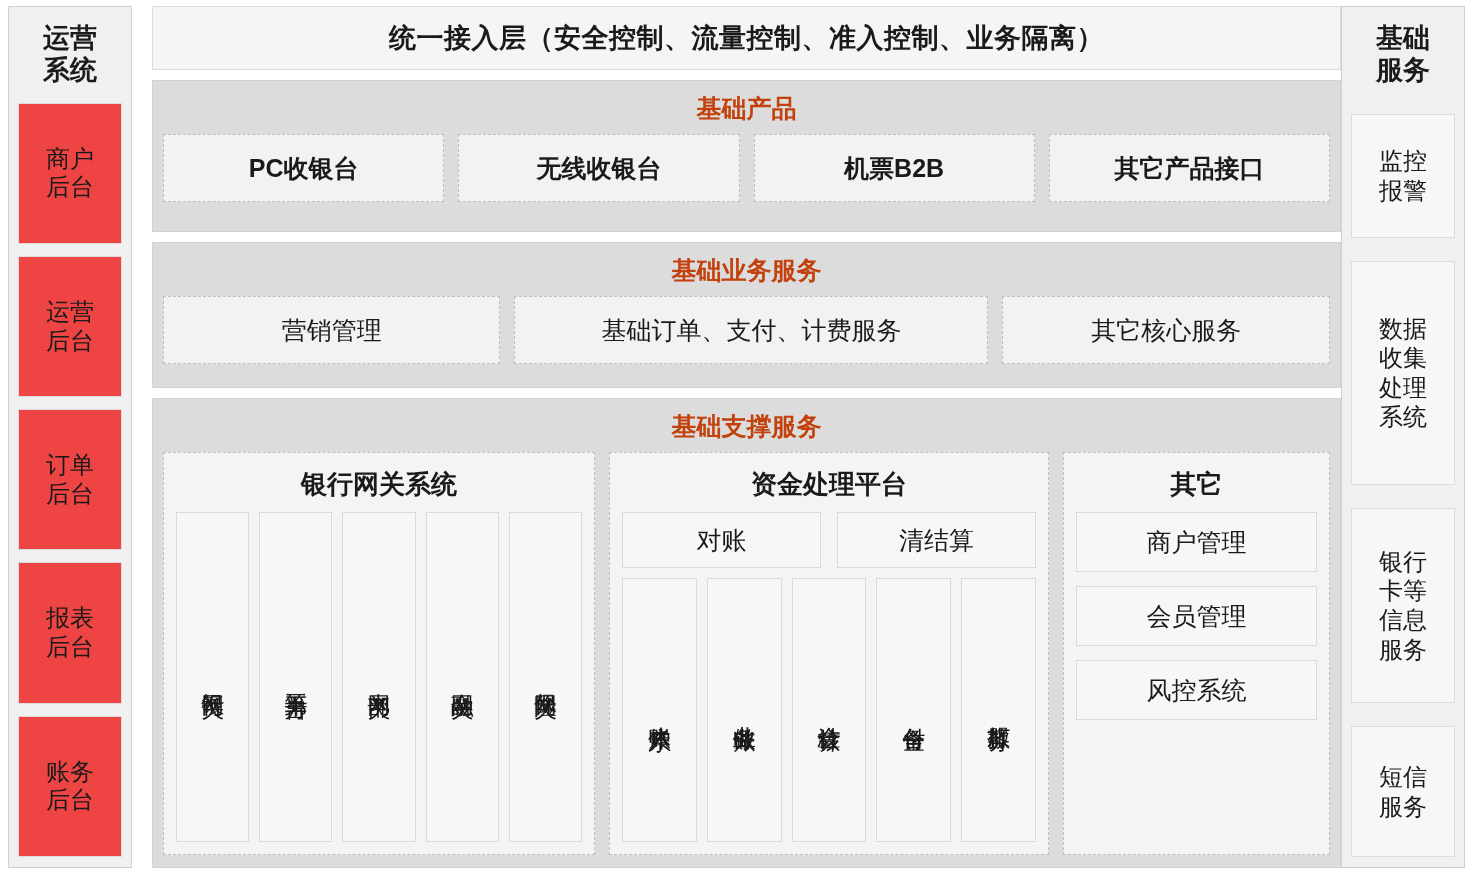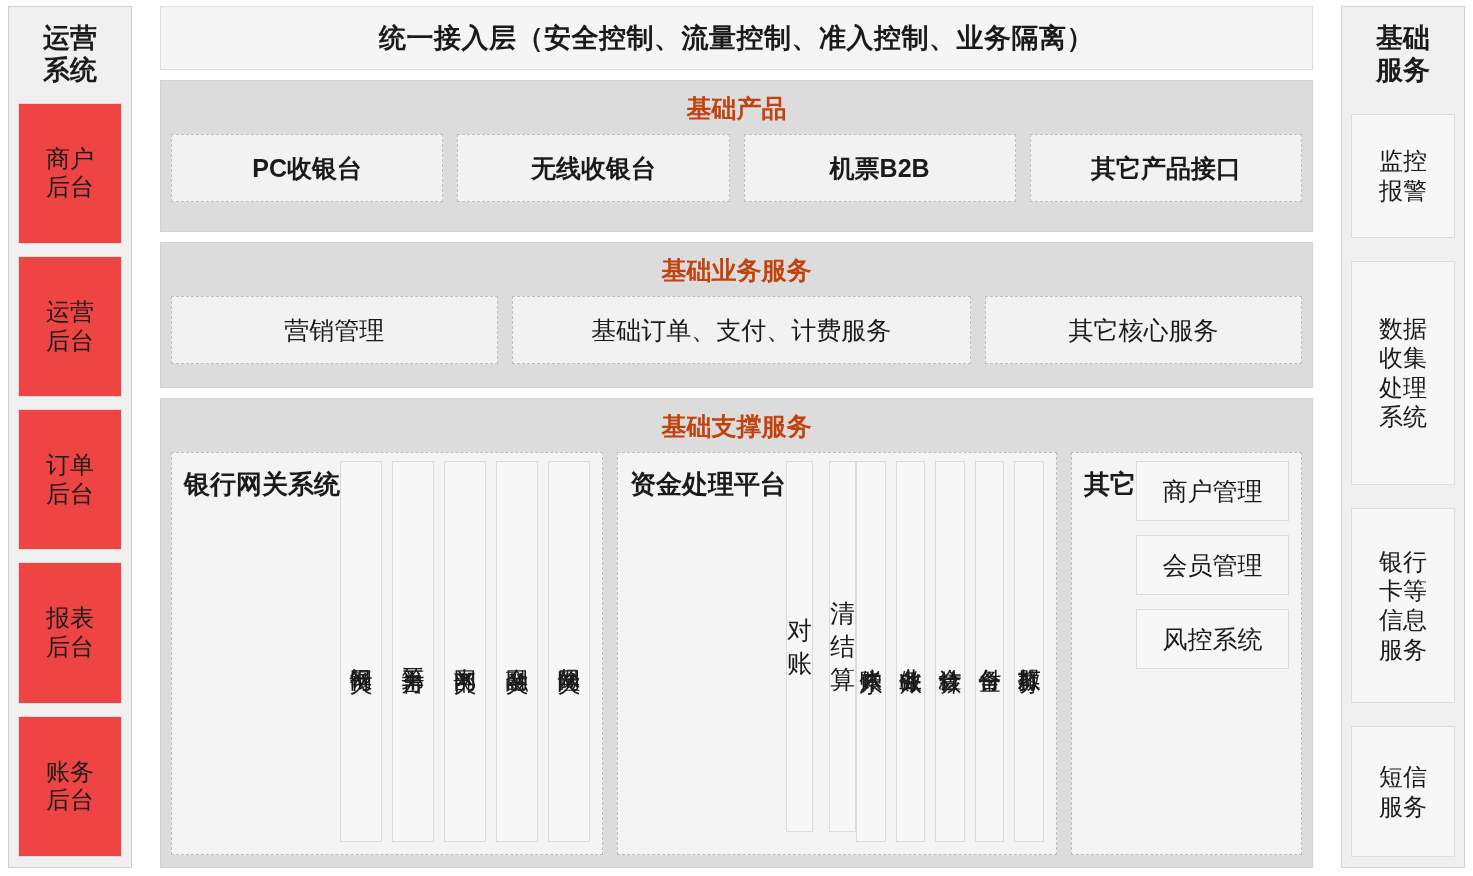--- a/index.html
+++ b/index.html
@@ -15,21 +15,21 @@
     overflow: hidden;
   }
 
   .canvas {
     position: relative;
     width: 1473px;
     height: 876px;
     box-sizing: border-box;
     padding: 6px 8px 8px 8px;
     display: flex;
-    gap: 28px;
+    gap: 0;
     align-items: stretch;
   }
   .dashed-box {
     border: 1px dashed #bdbdbd;
     background: #f7f7f7;
     box-sizing: border-box;
     display: flex;
     align-items: center;
     justify-content: center;
     text-align: center;
@@ -69,20 +69,21 @@
     white-space: pre-line;
   }
 
   
   .center-col {
     flex: 1 1 auto;
     display: flex;
     flex-direction: column;
     gap: 10px;
     min-width: 0;
+    margin-left: 20px;
   }
 
   .access-layer {
     height: 62px;
     flex: 0 0 62px;
     border: 1px solid #dcdcdc;
     background: #f5f5f5;
     display: flex;
     align-items: center;
     justify-content: center;
@@ -141,20 +142,21 @@
     flex: 1 1 auto;
     align-items: stretch;
   }
 
   .group {
     border: 1px dashed #bdbdbd;
     background: #f4f4f4;
     box-sizing: border-box;
     padding: 8px 12px 12px 12px;
     display: flex;
+    flex-direction: column;
   }
   .group-title {
     font-size: 26px;
     font-weight: bold;
     text-align: center;
     padding: 6px 0 10px 0;
   }
   .group-bank { flex: 0 0 432px; }
   .group-fund { flex: 0 0 440px; justify-content: space-between; }
   .group-other { flex: 1 1 auto; }

